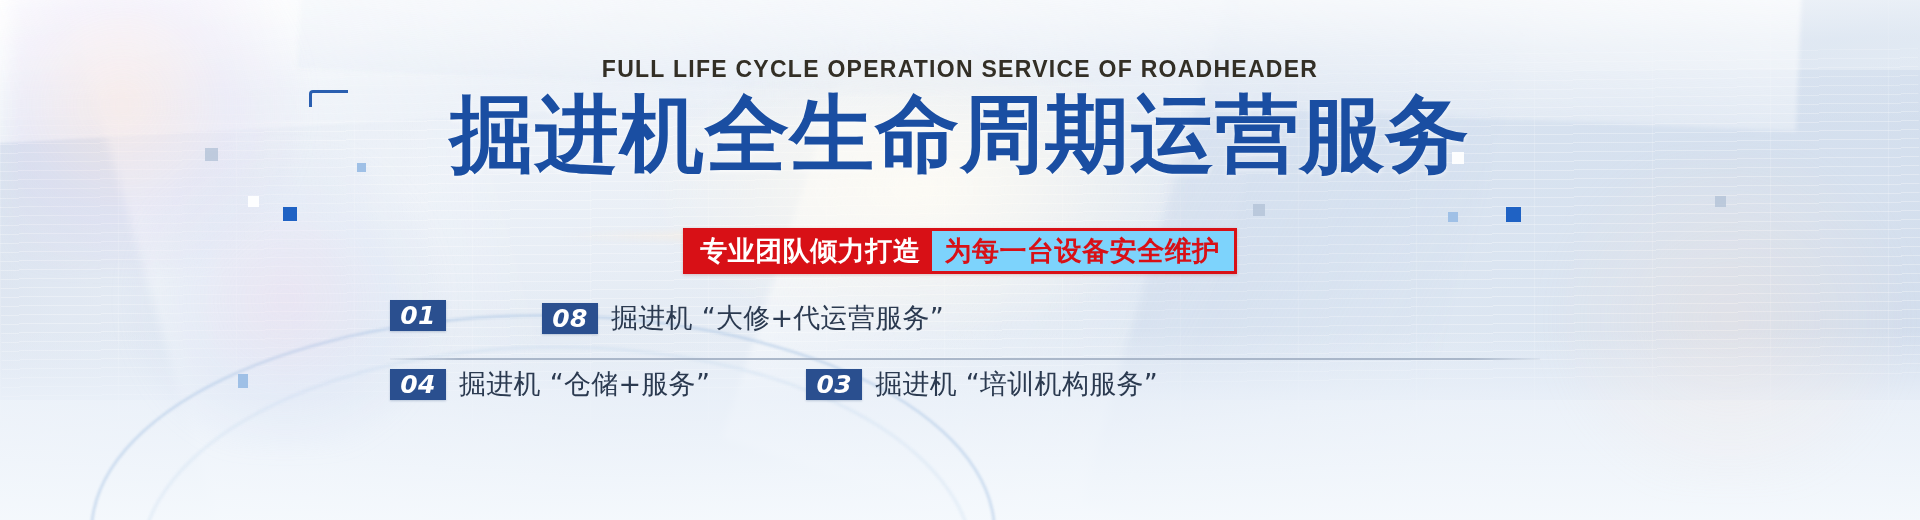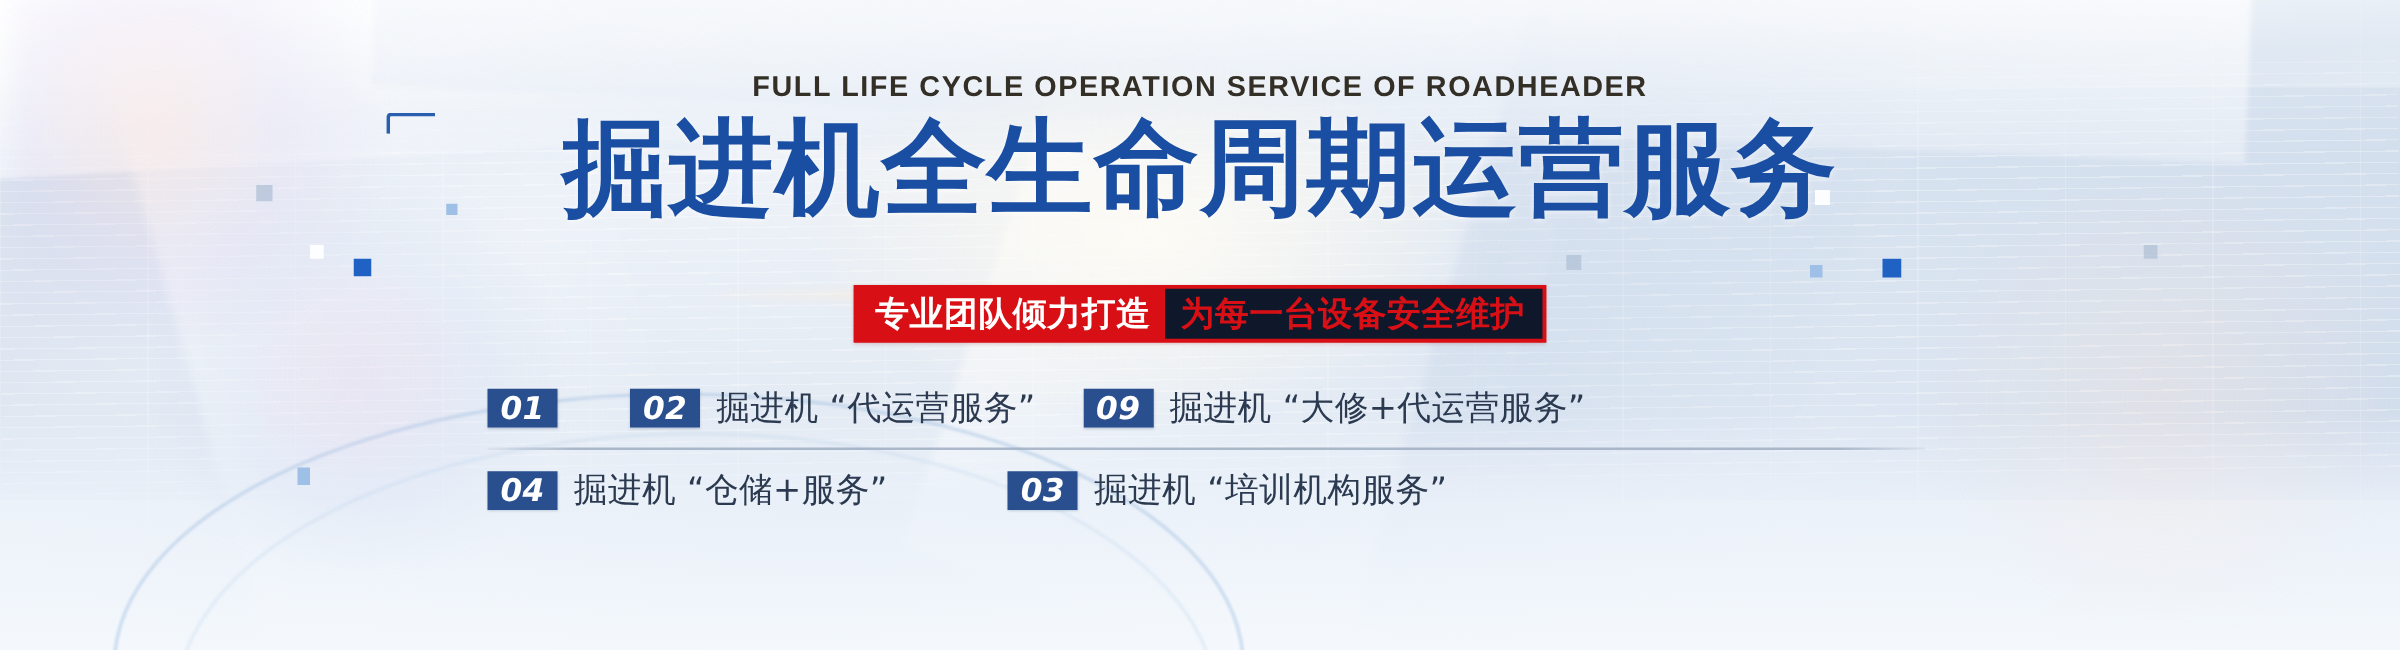--- a/index.html
+++ b/index.html
@@ -198,36 +198,36 @@
     color: #ffffff;
     font-family: "DejaVu Sans", "Liberation Sans", sans-serif;
     font-size: 27px;
     font-weight: 700;
     letter-spacing: 0.02em;
     white-space: nowrap;
   }
   .redbar-right {
     display: flex; align-items: center;
     padding: 0 14px 0 12px;
-    background: #0f172a;
+    background: #7dd3fc;
     color: #d81016;
     font-family: "DejaVu Sans", "Liberation Sans", sans-serif;
     font-size: 27px;
     font-weight: 700;
     letter-spacing: 0.02em;
     white-space: nowrap;
   }
 
   .services {
     position: absolute;
     top: 300px; left: 390px; width: 1150px;
   }
   .service-row {
     display: flex;
-    align-items: center;
+    align-items: flex-start;
     height: 52px;
   }
   .row-divider {
     height: 2px;
     background: linear-gradient(90deg, rgba(169,182,200,0.15), rgba(160,174,194,0.85) 6%, rgba(160,174,194,0.85) 94%, rgba(169,182,200,0.15));
     margin: 6px 0 6px 0;
   }
   .service-item {
     display: flex;
     align-items: center;
@@ -308,27 +308,23 @@
       </div>
     </div>
 
     <div class="services">
 
       <div class="service-row">
         <div class="service-item">
           <span class="svc-badge">01</span>
         </div>
         <div class="gap-a"></div>
-        <div class="service-item">
-          <span class="svc-badge">02</span>
-          <span class="svc-label">掘进机 “代运营服务”</span>
-        </div>
         <div class="gap-b"></div>
         <div class="service-item">
-          <span class="svc-badge">09</span>
+          <span class="svc-badge">08</span>
           <span class="svc-label">掘进机 “大修+代运营服务”</span>
         </div>
       </div>
 
       <div class="row-divider"></div>
 
       <div class="service-row">
         <div class="service-item">
           <span class="svc-badge">04</span>
           <span class="svc-label">掘进机 “仓储+服务”</span>

